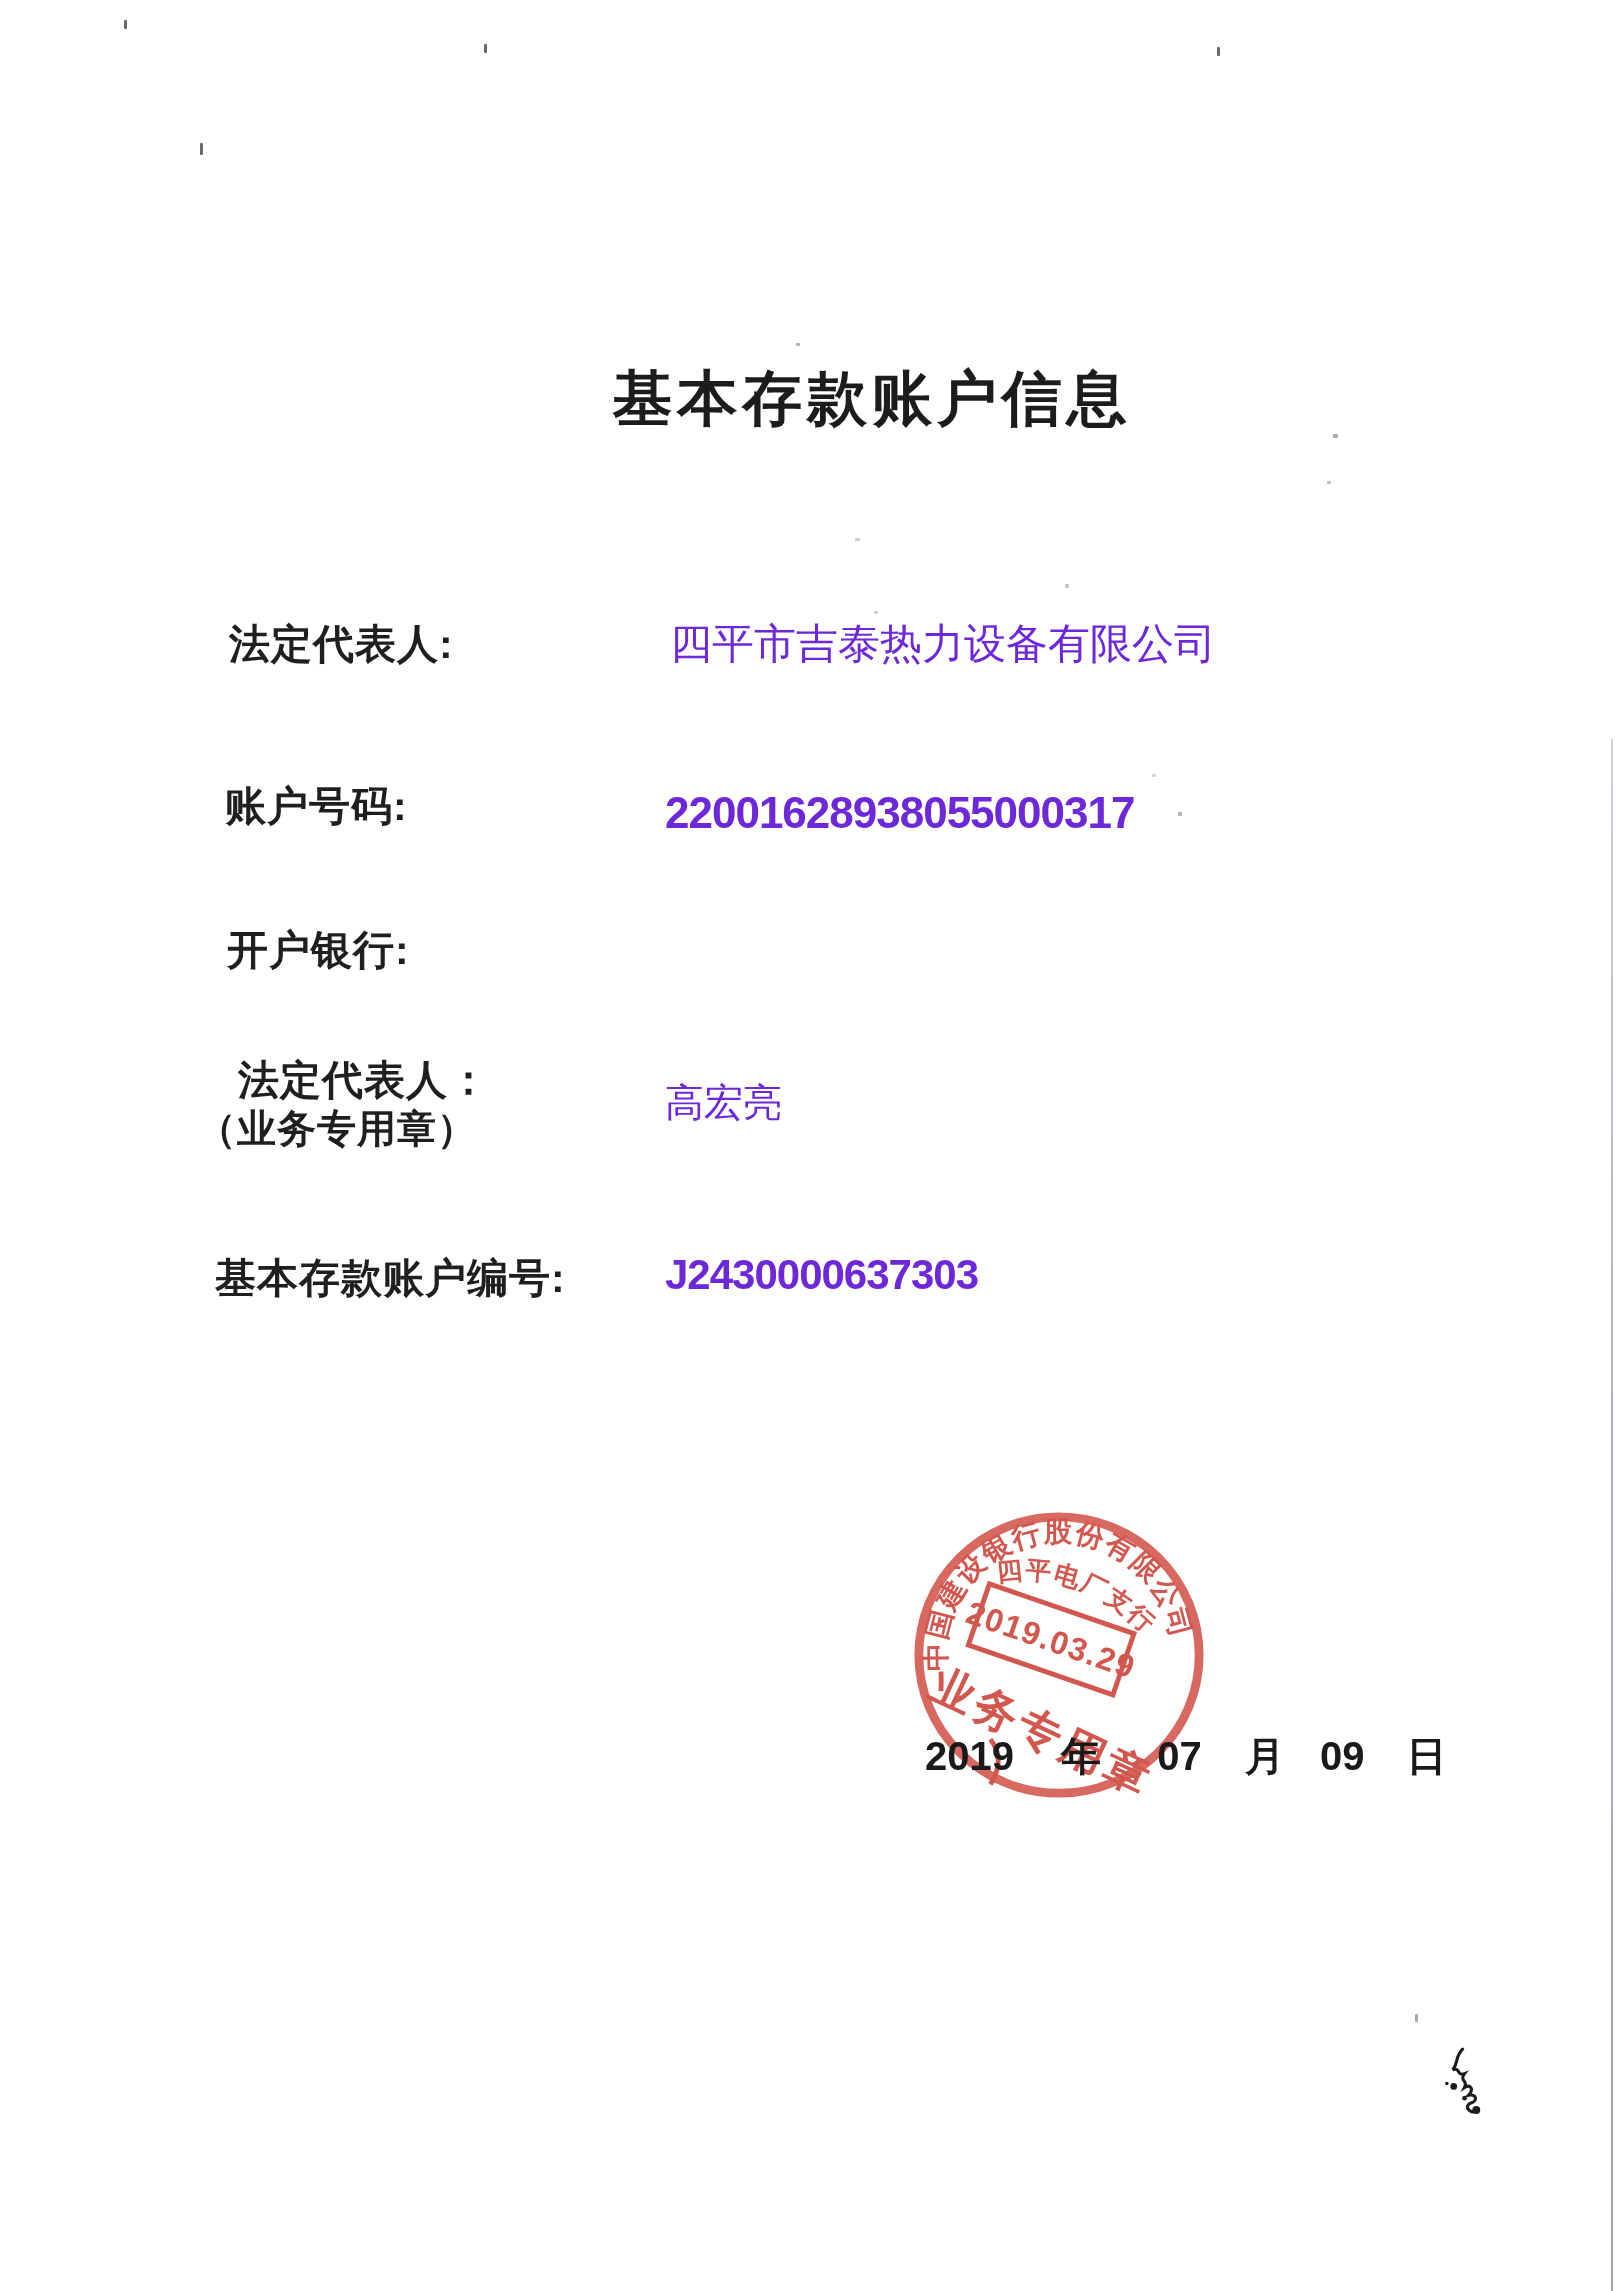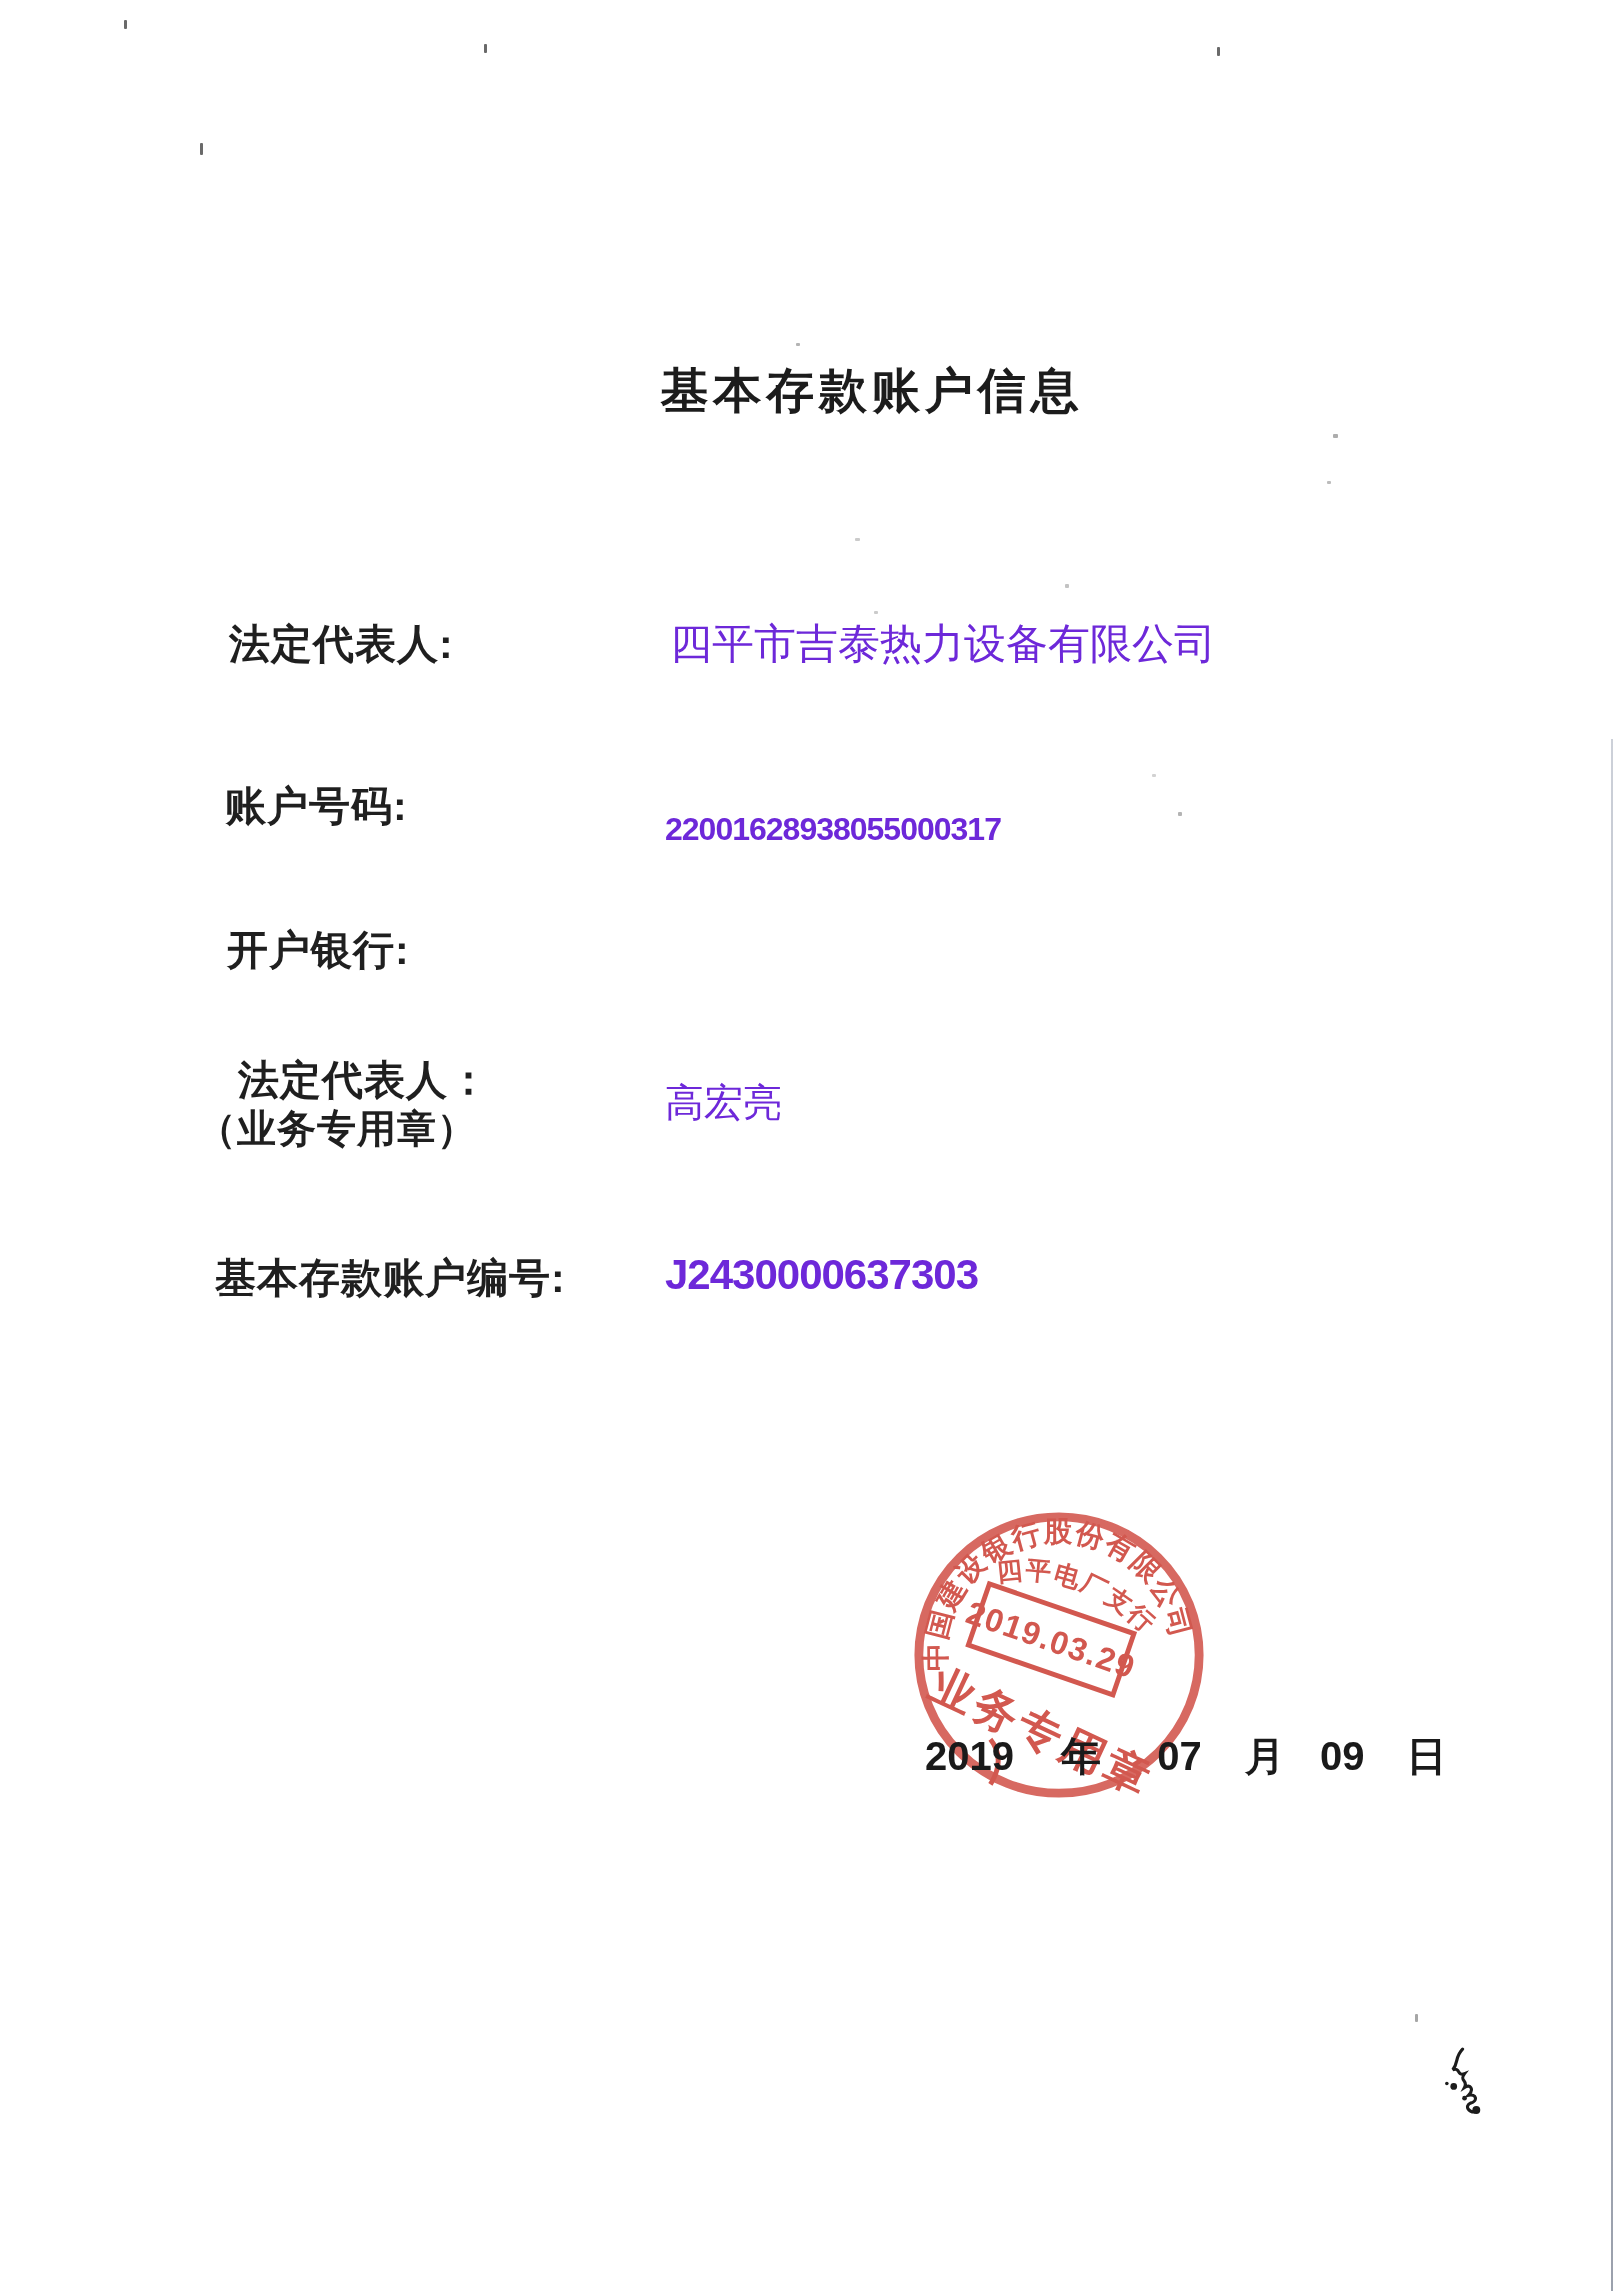--- a/index.html
+++ b/index.html
@@ -6,21 +6,21 @@
   .page{
     position:relative;
     width:1620px;height:2292px;
     background:#ffffff;
     overflow:hidden;
     font-family:"Liberation Sans","DejaVu Sans",sans-serif;
     color:#242424;
   }
   .doc-title{
     position:absolute;left:610px;top:359px;width:524px;
-    font-size:48px;font-weight:700;letter-spacing:4.9px;
+    font-size:60px;font-weight:700;letter-spacing:4.9px;
     color:#1c1c1c;text-align:center;white-space:nowrap;
   }
   .field-label{
     position:absolute;
     font-size:41px;font-weight:600;color:#1f1f1f;white-space:nowrap;
     letter-spacing:1px;
   }
   .field-value{
     position:absolute;
     font-size:41px;font-weight:500;color:#6d28d9;white-space:nowrap;
@@ -65,21 +65,21 @@
   <div class="speck" style="left:1415px;top:2014px;width:2.9px;height:7.8px;opacity:.6;"></div>
 
   <div class="edge-line"></div>
 
   <div class="doc-title">基本存款账户信息</div>
 
   <div class="field-label" style="left:229px;top:617px;">法定代表人:</div>
   <div class="field-value" style="left:670px;top:616px;font-size:42px;">四平市吉泰热力设备有限公司</div>
 
   <div class="field-label" style="left:225px;top:779px;">账户号码:</div>
-  <div class="field-value v-num" style="left:665px;top:811px;font-size:32px;">22001628938055000317</div>
+  <div class="field-value v-num" style="left:665px;top:788px;font-size:44px;">22001628938055000317</div>
 
   <div class="field-label" style="left:227px;top:923px;">开户银行:</div>
 
   <div class="field-label" style="left:238px;top:1029px;margin-top:24px;">法定代表人：</div>
   <div class="field-label" style="left:197px;top:1102px;font-size:39px;">（业务专用章）</div>
   <div class="field-value" style="left:665px;top:1076px;font-size:39px;">高宏亮</div>
 
   <div class="field-label" style="left:215px;top:1251px;">基本存款账户编号:</div>
   <div class="field-value v-num" style="left:665px;top:1251px;font-size:42px;">J2430000637303</div>
 

